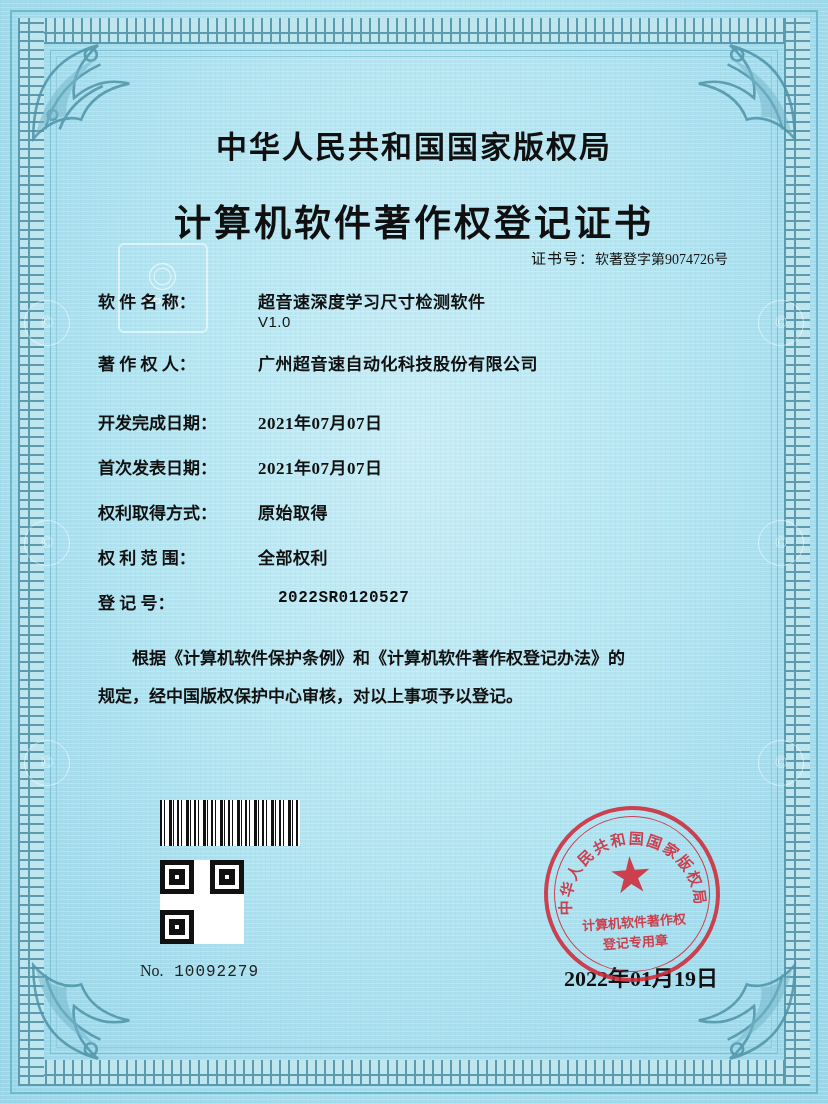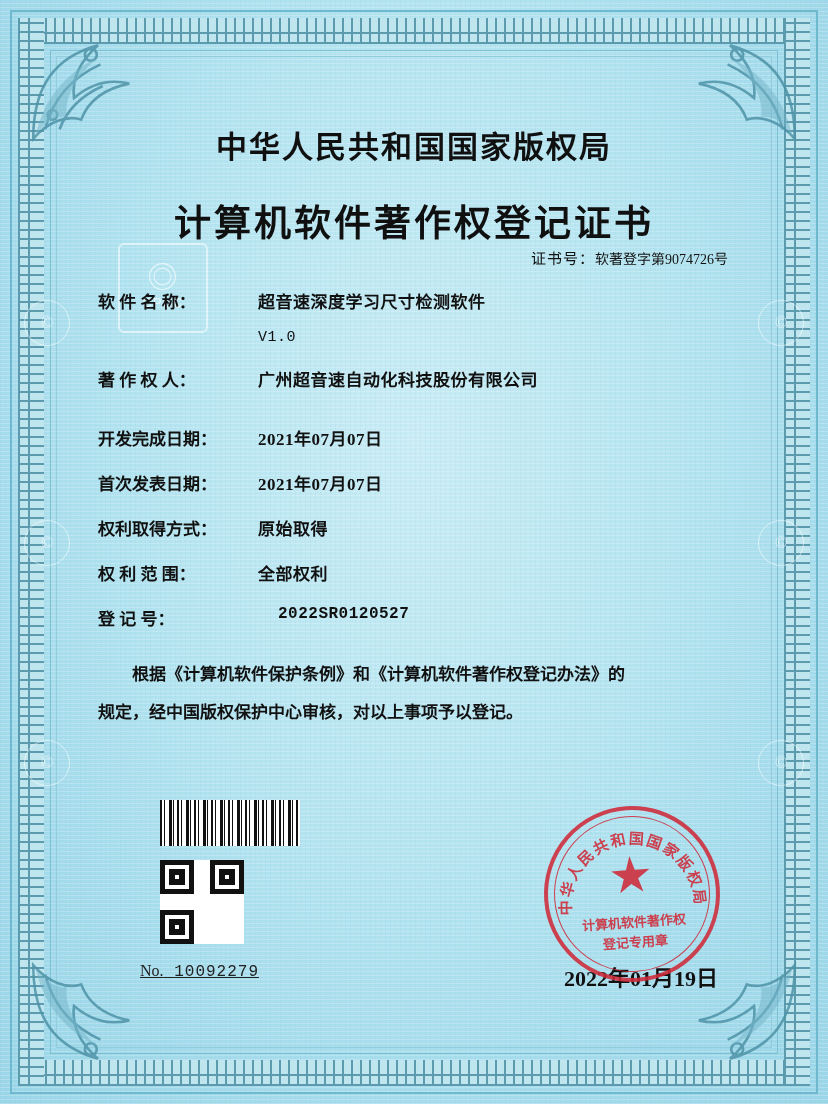--- a/index.html
+++ b/index.html
@@ -200,22 +200,22 @@
     box-sizing: border-box;
   }
   .field-value {
     flex: 1;
     color: #111;
     font-weight: bold;
     letter-spacing: 0.5px;
   }
   .field-value .sub {
     display: block;
-    margin-top: 16px;
-    font-family: Liberation Mono, monospace;
+    margin-top: 0;
+    font-family: Liberation Sans, sans-serif;
     font-size: 15px;
     font-weight: normal;
   }
   .field-value.mono {
     font-family: "Liberation Mono", "DejaVu Sans Mono", monospace;
     font-size: 16px;
     letter-spacing: 0.5px;
     margin-left: 20px;
   }
 
@@ -271,21 +271,20 @@
   .qr .eye3 { left: 0; bottom: 0; }
 
   .serial {
     position: absolute;
     left: 140px;
     top: 962px;
     font-size: 16px;
     color: #222;
     font-family: "Liberation Mono", "DejaVu Sans Mono", monospace;
     letter-spacing: 1px;
-    text-decoration: underline;
   }
   .serial .prefix {
     font-family: "Liberation Serif", serif;
     letter-spacing: 0;
   }
   .issue-date {
     position: absolute;
     right: 110px;
     top: 960px;
     font-size: 22px;

